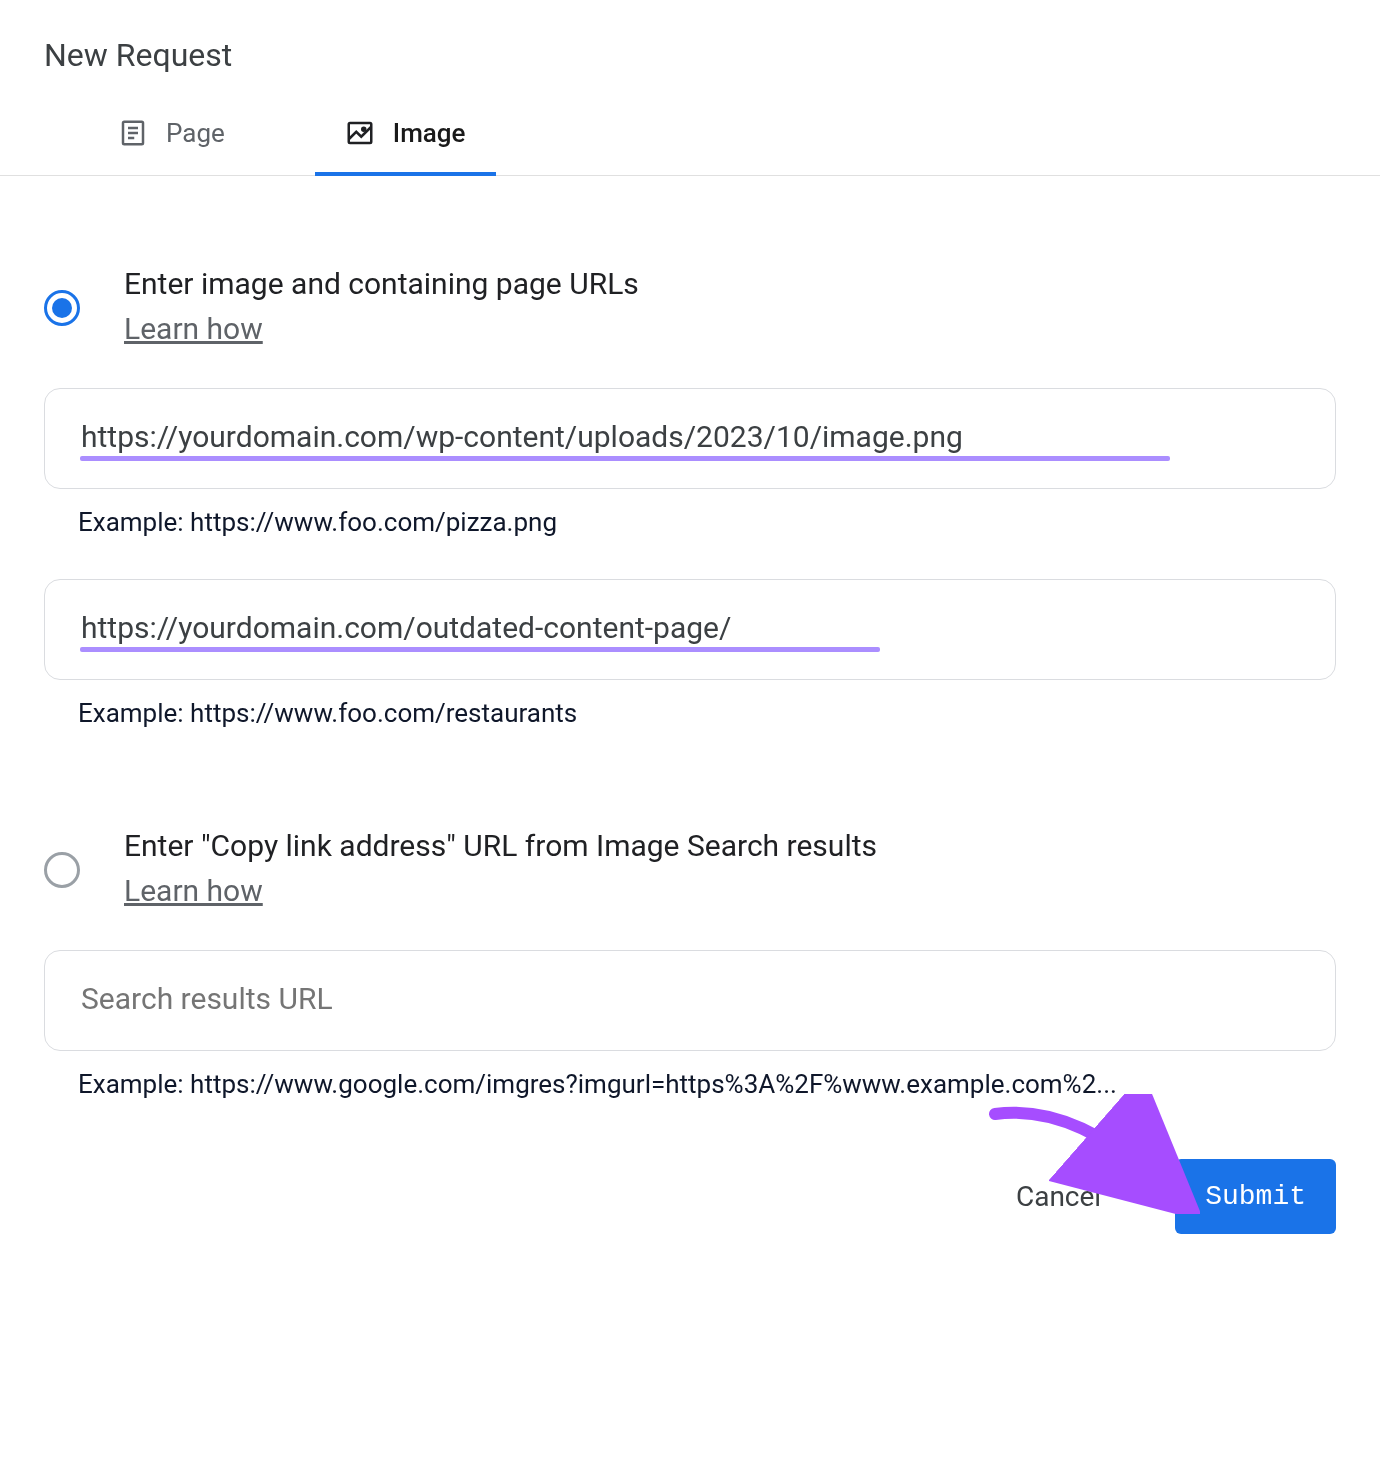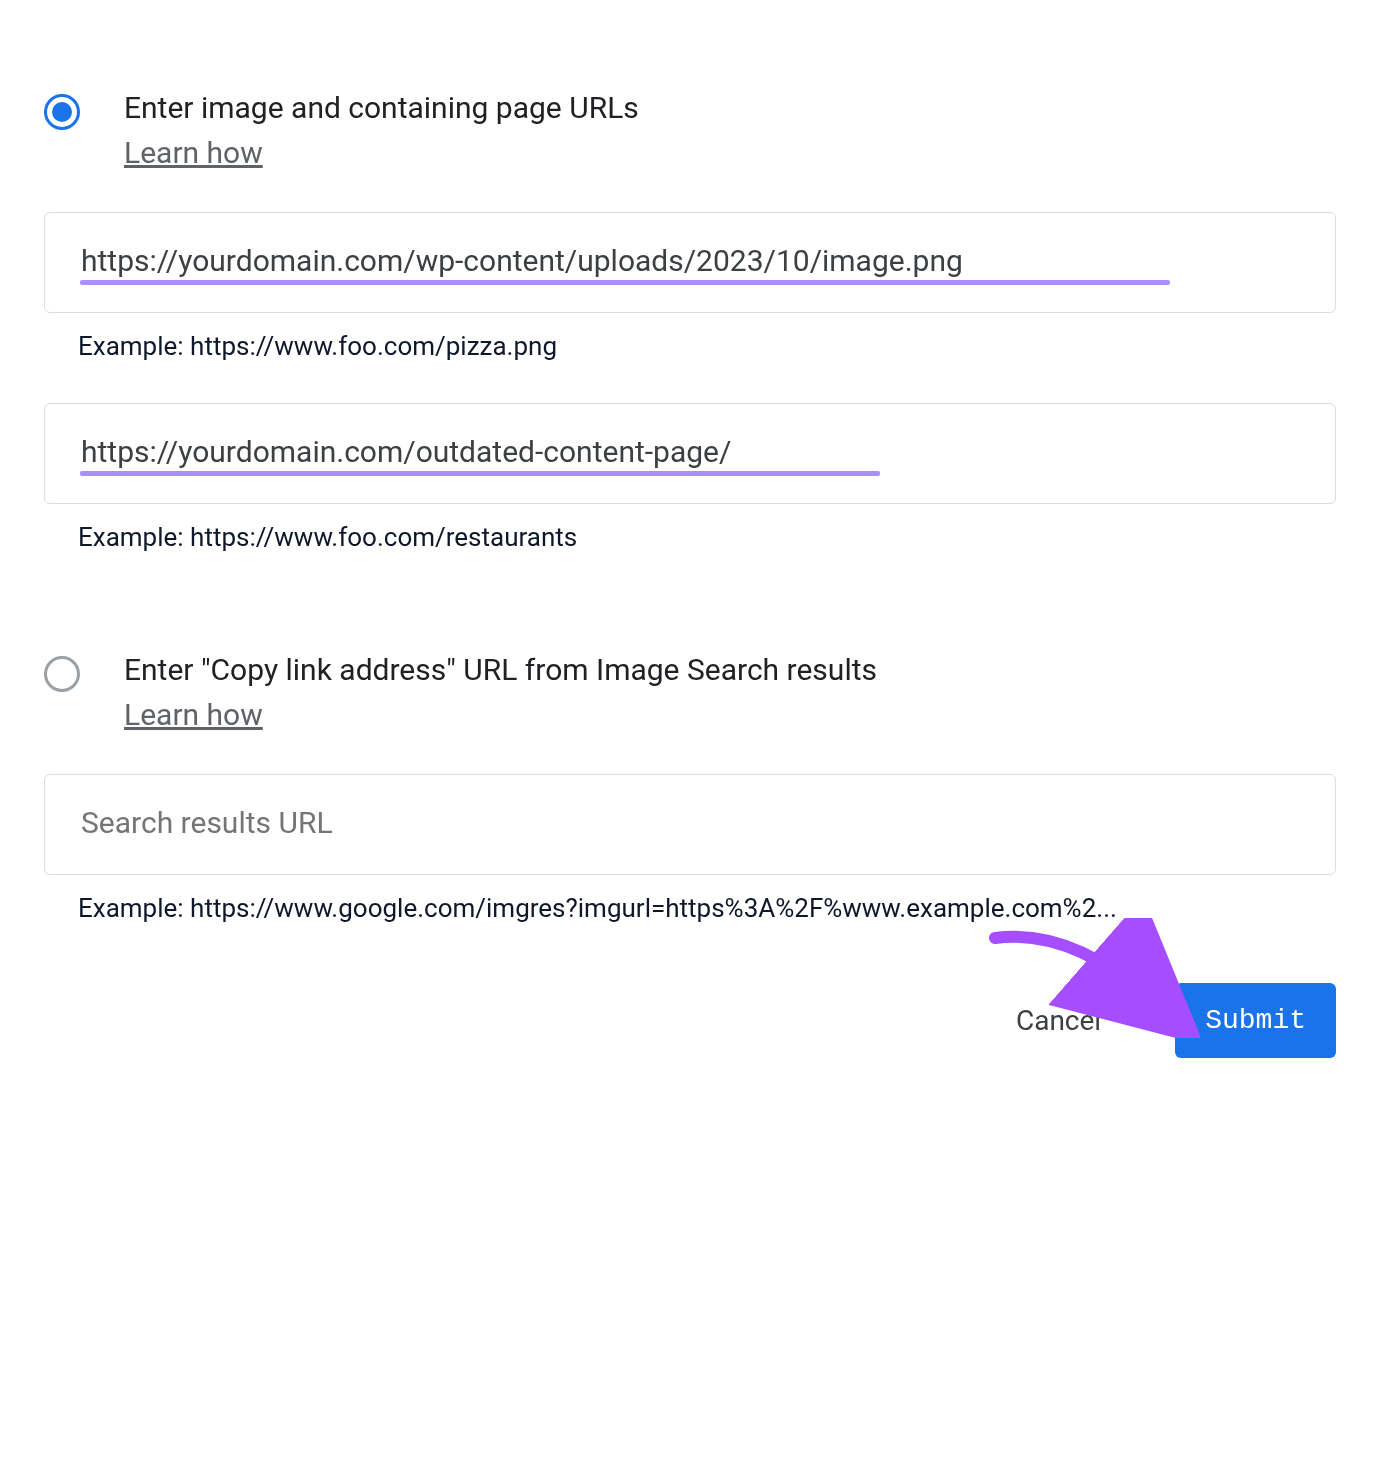--- a/index.html
+++ b/index.html
@@ -38,21 +38,21 @@
   .tab.active {
     color: #1a1a1a;
     border-bottom-color: #1a73e8;
     font-weight: 500;
   }
   .tab-icon svg { display: block; }
   .form-area { padding: 90px 44px 0 44px; }
   .option { margin-bottom: 60px; }
   .option-header {
     display: flex;
-    align-items: flex-start;
+    align-items: center;
     gap: 44px;
   }
   .radio {
     width: 36px; height: 36px;
     border: 3px solid #9aa0a6;
     border-radius: 50%;
     flex-shrink: 0;
     position: relative;
     margin-top: 4px;
     cursor: pointer;
@@ -77,21 +77,21 @@
     font-size: 30px;
     color: #5f6368;
     text-decoration: underline;
     cursor: pointer;
     display: inline-block;
   }
   .field-block { margin-top: 42px; }
   .text-input {
     width: 100%;
     border: 1px solid #dadce0;
-    border-radius: 6px;
+    border-radius: 16px;
     padding: 30px 36px 34px 36px;
     font-size: 30px;
     font-family: inherit;
     color: #3c4043;
     outline: none;
     position: relative;
   }
   .text-input.disabled { color: #9aa0a6; }
   .input-wrap { position: relative; }
   .purple-underline {
@@ -138,21 +138,45 @@
     position: absolute;
     right: 180px;
     bottom: 60px;
     pointer-events: none;
   }
 </style>
 </head>
 <body>
 
 <div class="container">
-
+  <h1 class="title">New Request</h1>
+
+  <div class="tabs">
+    <div class="tab">
+      <span class="tab-icon">
+        <svg width="30" height="30" viewBox="0 0 24 24" fill="none" stroke="#5f6368" stroke-width="2">
+          <rect x="4" y="3" width="16" height="18" rx="1"></rect>
+          <line x1="8" y1="8" x2="16" y2="8"></line>
+          <line x1="8" y1="12" x2="16" y2="12"></line>
+          <line x1="8" y1="16" x2="13" y2="16"></line>
+        </svg>
+      </span>
+      <span>Page</span>
+    </div>
+    <div class="tab active">
+      <span class="tab-icon">
+        <svg width="30" height="30" viewBox="0 0 24 24" fill="none" stroke="#202124" stroke-width="2">
+          <rect x="3" y="4" width="18" height="16" rx="1"></rect>
+          <polyline points="3,17 9,11 13,15 21,7" fill="none"></polyline>
+          <circle cx="15" cy="9" r="1.2" fill="#202124"></circle>
+        </svg>
+      </span>
+      <span>Image</span>
+    </div>
+  </div>
 
   <div class="form-area">
 
     <div class="option">
       <div class="option-header">
         <div class="radio selected"></div>
         <div class="option-labels">
           <div class="option-title">Enter image and containing page URLs</div>
           <a class="learn-link">Learn how</a>
         </div>

